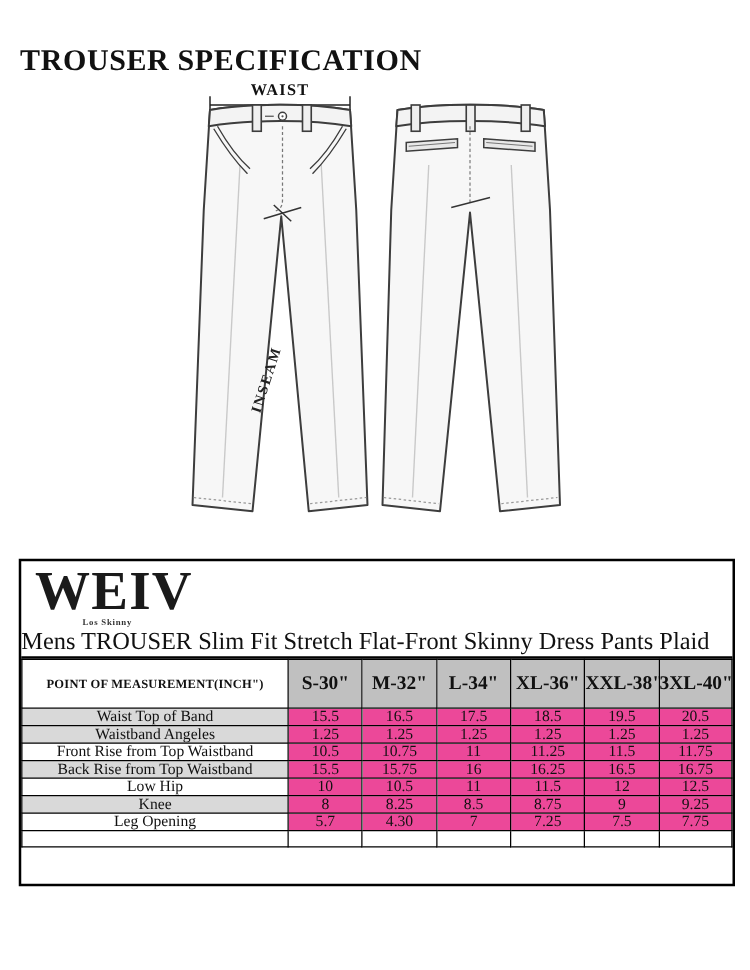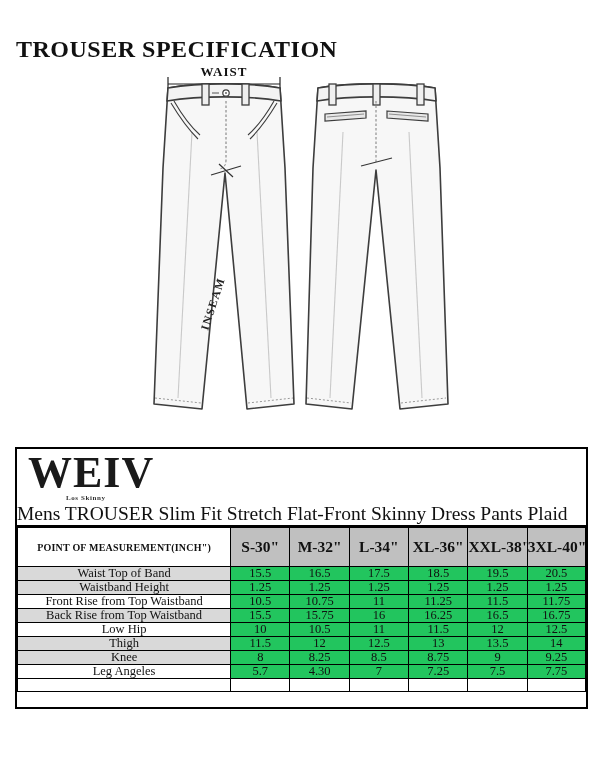--- a/index.html
+++ b/index.html
@@ -44,21 +44,21 @@
   }
   tr.head-row{height:39px;}
   th.pom{
     background:#ffffff;font-size:10px;font-weight:bold;letter-spacing:.2px;
   }
   th.size{
     background:var(--header-bg);font-size:15.5px;font-weight:bold;letter-spacing:0;
   }
   td.row-label{height:13px;font-size:12.5px;line-height:1;background:#ffffff;}
   td.row-label.shaded{background:var(--label-bg);}
-  td.val{height:13px;font-size:12.5px;line-height:1;background:#22c55e;}
+  td.val{height:13px;font-size:12.5px;line-height:1;background:#ec4899;}
   tr.empty-row td{height:12px;background:#ffffff;}
 </style>
 </head>
 <body>
 
 <h1 class="page-title">TROUSER SPECIFICATION</h1>
 
 <svg class="diagram" width="600" height="435" viewBox="0 0 600 435">
 
   <g stroke="#222" stroke-width="1.2">
@@ -157,21 +157,21 @@
         <tr>
           <td class="row-label shaded">Waist Top of Band</td>
           <td class="val">15.5</td>
           <td class="val">16.5</td>
           <td class="val">17.5</td>
           <td class="val">18.5</td>
           <td class="val">19.5</td>
           <td class="val">20.5</td>
         </tr>
         <tr>
-          <td class="row-label shaded">Waistband Height</td>
+          <td class="row-label shaded">Waistband Angeles</td>
           <td class="val">1.25</td>
           <td class="val">1.25</td>
           <td class="val">1.25</td>
           <td class="val">1.25</td>
           <td class="val">1.25</td>
           <td class="val">1.25</td>
         </tr>
         <tr>
           <td class="row-label">Front Rise from Top Waistband</td>
           <td class="val">10.5</td>
@@ -193,39 +193,30 @@
         <tr>
           <td class="row-label">Low Hip</td>
           <td class="val">10</td>
           <td class="val">10.5</td>
           <td class="val">11</td>
           <td class="val">11.5</td>
           <td class="val">12</td>
           <td class="val">12.5</td>
         </tr>
         <tr>
-          <td class="row-label shaded">Thigh</td>
-          <td class="val">11.5</td>
-          <td class="val">12</td>
-          <td class="val">12.5</td>
-          <td class="val">13</td>
-          <td class="val">13.5</td>
-          <td class="val">14</td>
-        </tr>
-        <tr>
           <td class="row-label shaded">Knee</td>
           <td class="val">8</td>
           <td class="val">8.25</td>
           <td class="val">8.5</td>
           <td class="val">8.75</td>
           <td class="val">9</td>
           <td class="val">9.25</td>
         </tr>
         <tr>
-          <td class="row-label">Leg Angeles</td>
+          <td class="row-label">Leg Opening</td>
           <td class="val">5.7</td>
           <td class="val">4.30</td>
           <td class="val">7</td>
           <td class="val">7.25</td>
           <td class="val">7.5</td>
           <td class="val">7.75</td>
         </tr>
         <tr class="empty-row">
           <td></td>
           <td></td>

